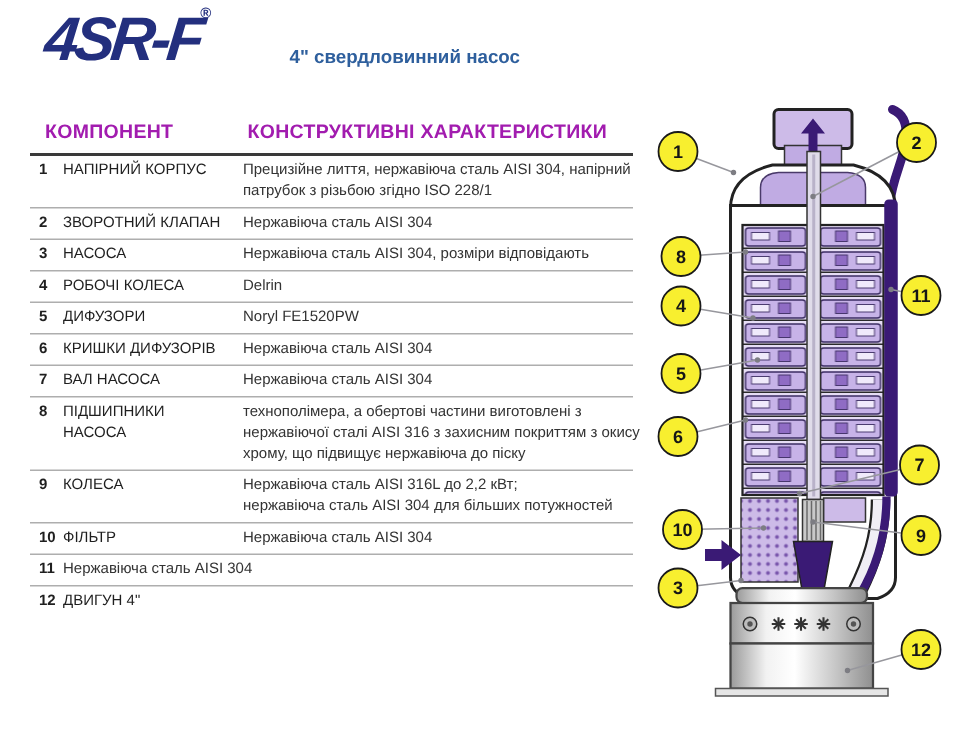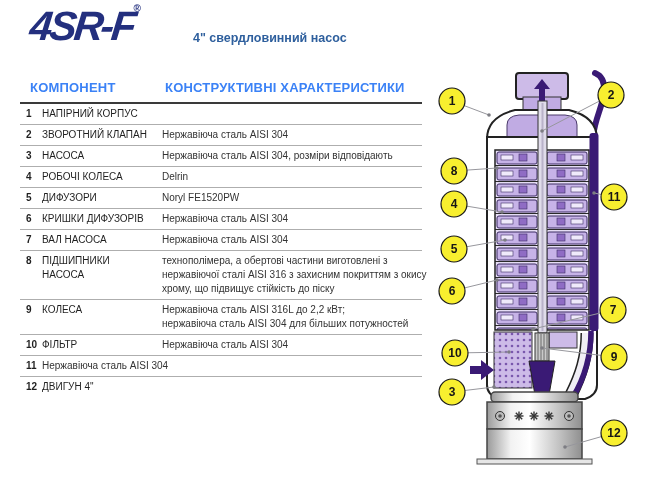--- a/index.html
+++ b/index.html
@@ -17,21 +17,21 @@
   .subtitle{
     position:absolute;left:193px;top:31px;font-size:12.5px;font-weight:bold;color:#2e5f9d;
     white-space:nowrap;
   }
   
   .tablewrap{position:absolute;left:20px;top:80px;width:402px;}
   .thead{
     display:grid;grid-template-columns:135px 1fr;padding:0 0 7px 10px;
     border-bottom:2px solid #3a3a3a;
   }
-  .thead .th{font-size:13px;font-weight:bold;color:#3b82f6;letter-spacing:0.2px;white-space:nowrap;}
+  .thead .th{font-size:13px;font-weight:bold;color:#a21caf;letter-spacing:0.2px;white-space:nowrap;}
   .row{
     display:grid;grid-template-columns:22px 120px 1fr;padding:3px 0;
     border-bottom:1px solid #aeaeae;
   }
   .row:last-child{border-bottom:none;}
   .cell{font-size:10px;line-height:14px;color:#333;}
   .cell.num{font-weight:bold;color:#1f1f1f;padding-left:6px;}
   .cell.name{font-weight:normal;color:#1f1f1f;padding-right:8px;}
   .cell.desc .dline{white-space:nowrap;}
   .cell.desc b{color:#1f1f1f;}
@@ -51,20 +51,24 @@
 
   <div class="tablewrap">
     <div class="thead">
       <span class="th">КОМПОНЕНТ</span>
       <span class="th">КОНСТРУКТИВНІ ХАРАКТЕРИСТИКИ</span>
     </div>
     <div id="rows">
         <div class="row">
           <div class="cell num">1</div>
           <div class="cell name">НАПІРНИЙ КОРПУС</div>
+          <div class="cell desc">
+            <div class="dline">Прецизійне лиття, нержавіюча сталь AISI 304, напірний</div>
+            <div class="dline">патрубок з різьбою згідно ISO 228/1</div>
+          </div>
         </div>
         <div class="row">
           <div class="cell num">2</div>
           <div class="cell name">ЗВОРОТНИЙ КЛАПАН</div>
           <div class="cell desc">
             <div class="dline">Нержавіюча сталь AISI 304</div>
           </div>
         </div>
         <div class="row">
           <div class="cell num">3</div>
@@ -100,21 +104,21 @@
           <div class="cell desc">
             <div class="dline">Нержавіюча сталь AISI 304</div>
           </div>
         </div>
         <div class="row">
           <div class="cell num">8</div>
           <div class="cell name">ПІДШИПНИКИ НАСОСА</div>
           <div class="cell desc">
             <div class="dline">технополімера, а обертові частини виготовлені з</div>
             <div class="dline">нержавіючої сталі AISI 316 з захисним покриттям з окису</div>
-            <div class="dline">хрому, що підвищує стійкість до піску</div>
+            <div class="dline">хрому, що підвищує нержавіюча до піску</div>
           </div>
         </div>
         <div class="row">
           <div class="cell num">9</div>
           <div class="cell name">КОЛЕСА</div>
           <div class="cell desc">
             <div class="dline">Нержавіюча сталь AISI 316L до 2,2 кВт;</div>
             <div class="dline">нержавіюча сталь AISI 304 для більших потужностей</div>
           </div>
         </div>

